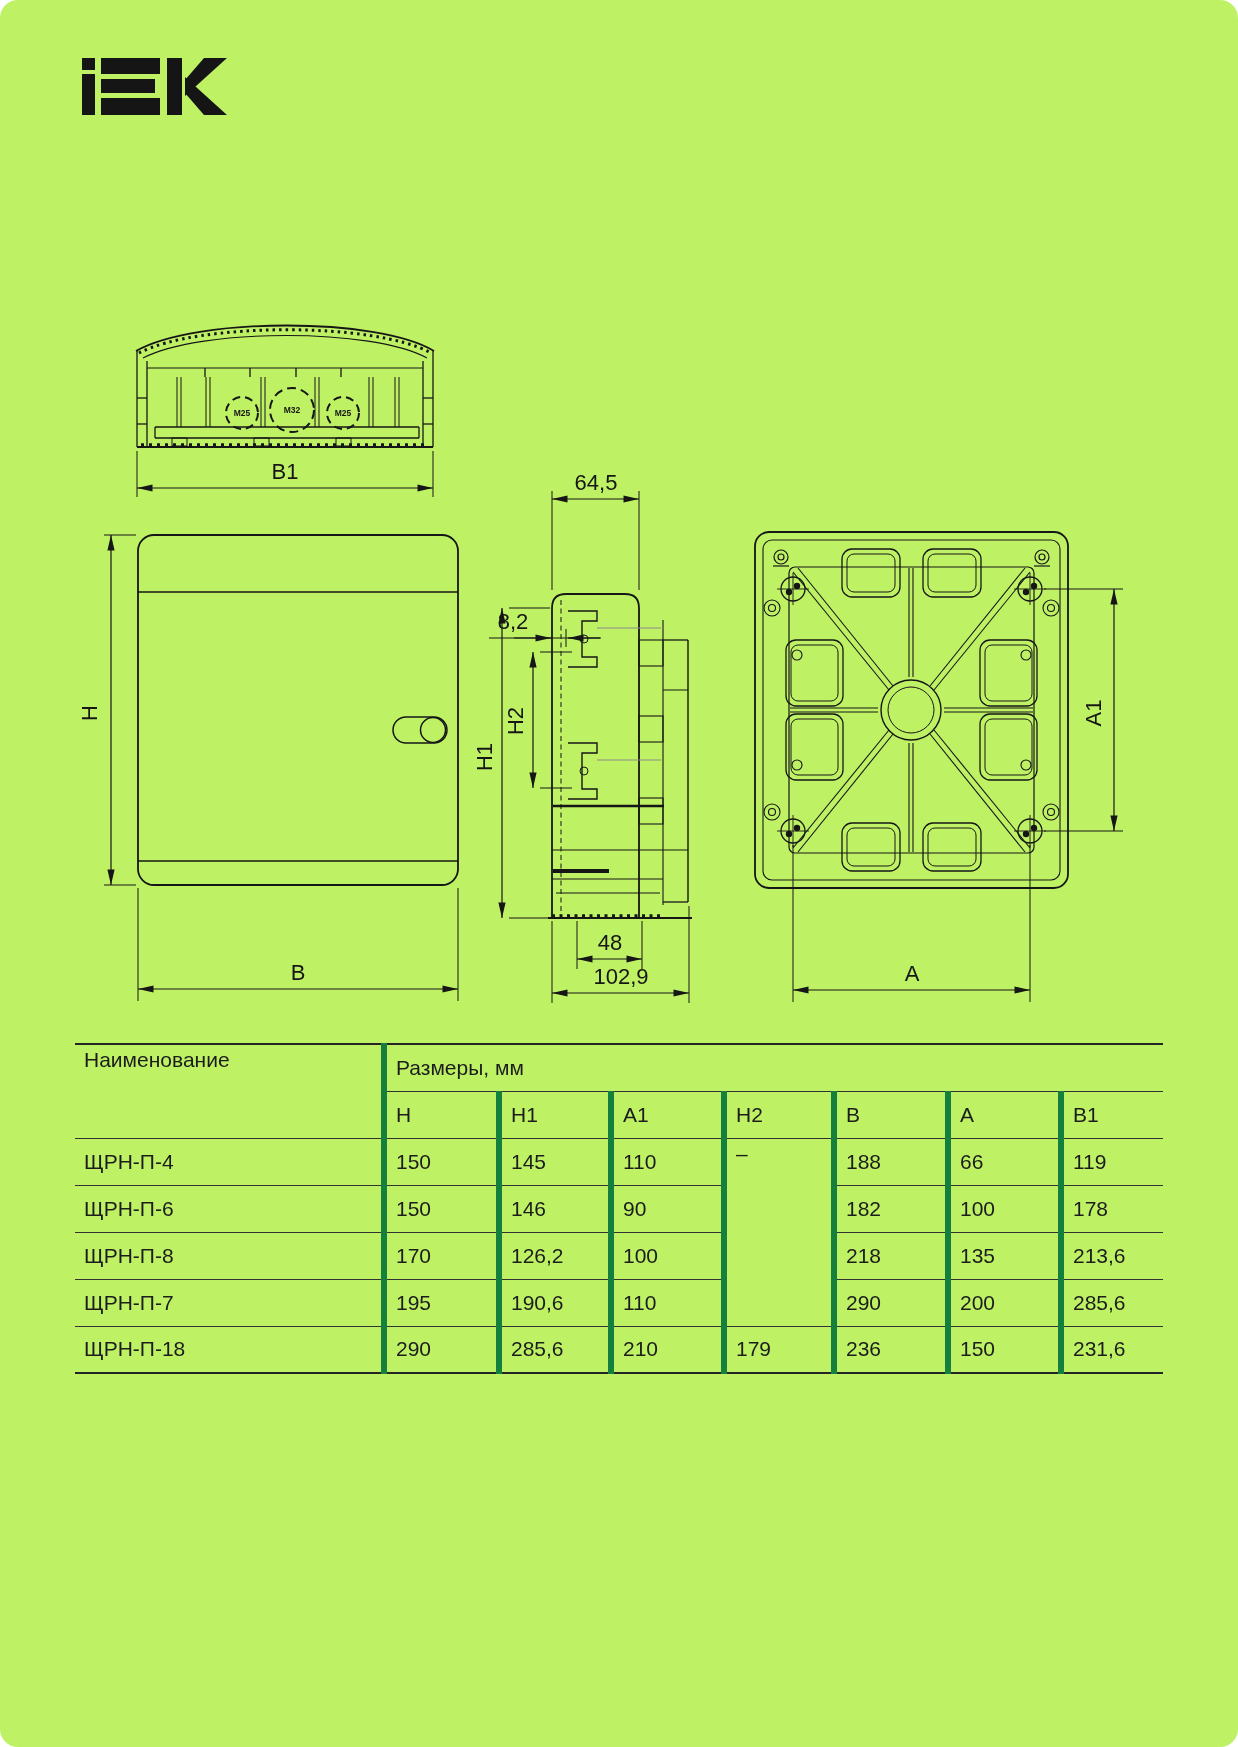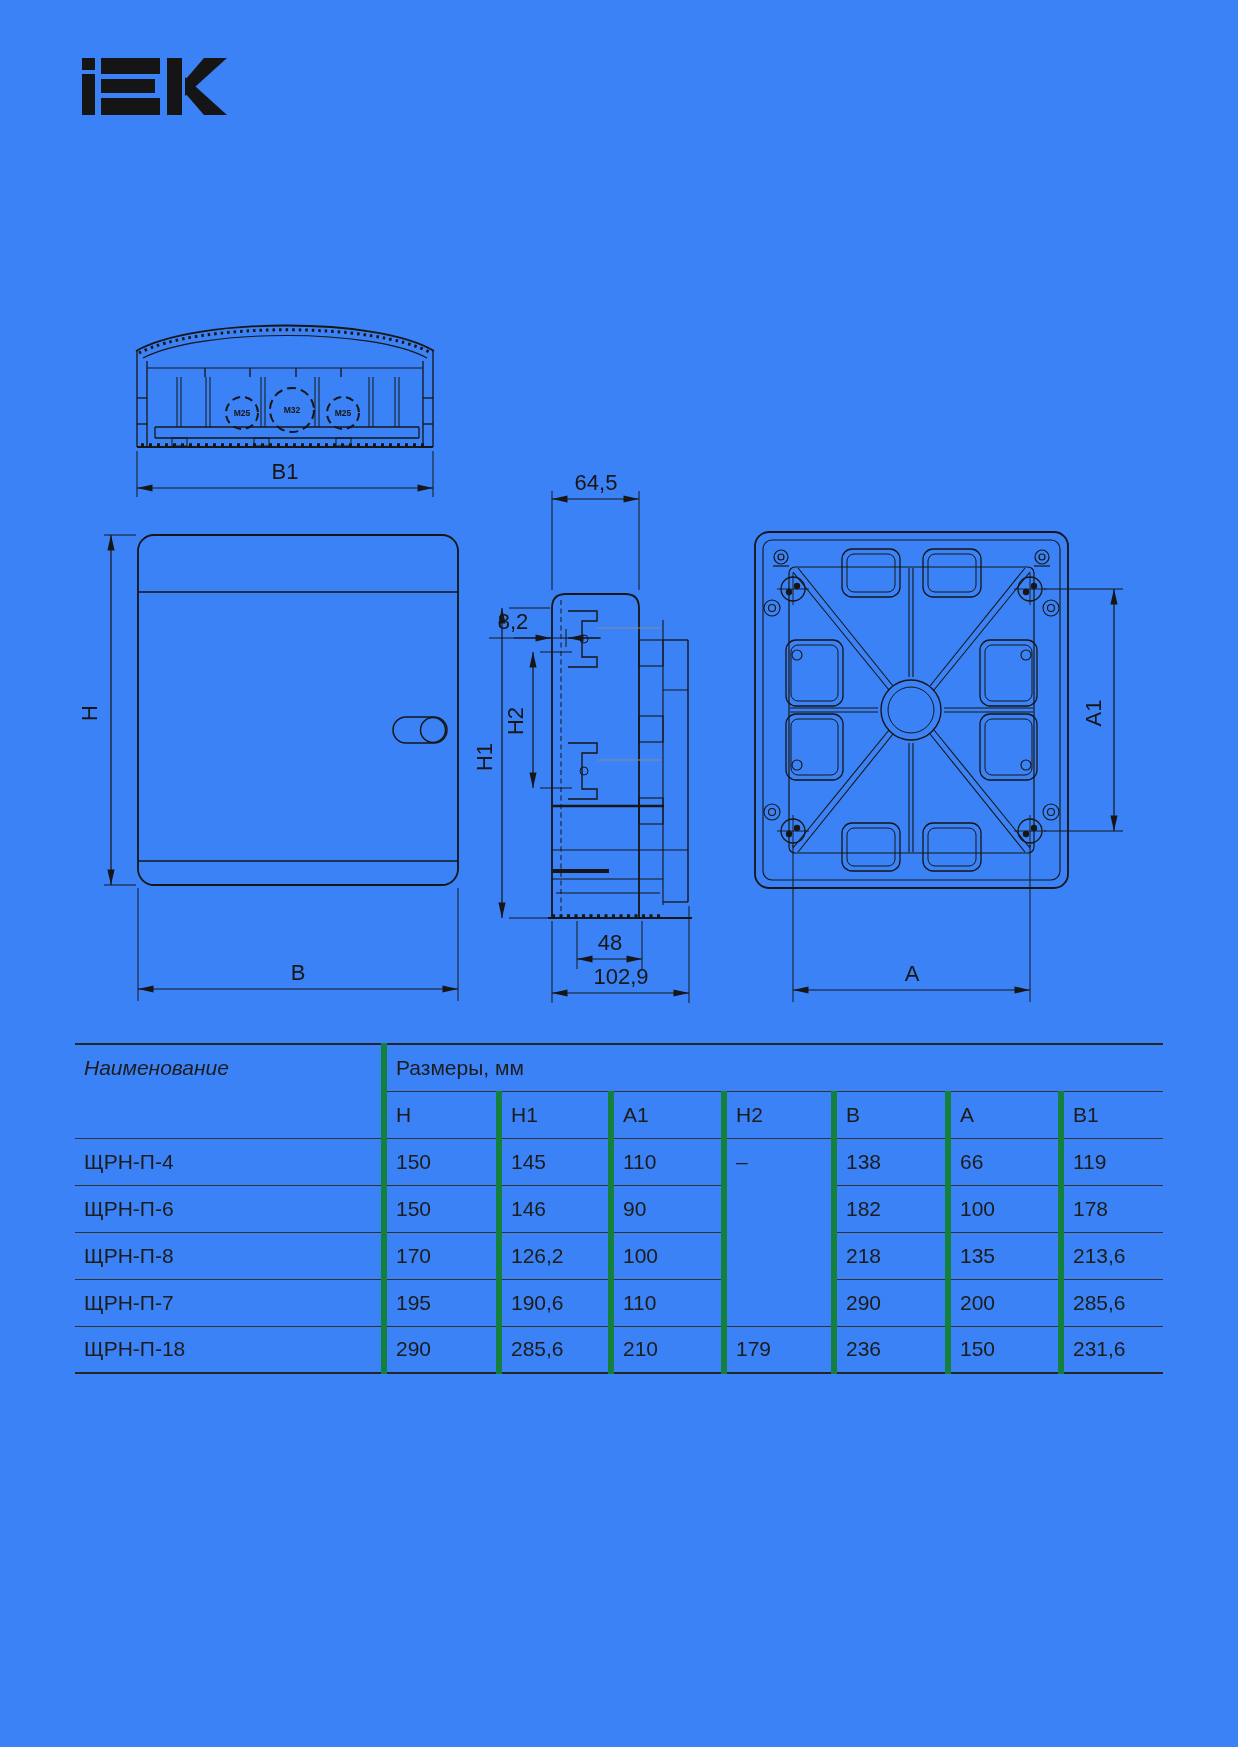--- a/index.html
+++ b/index.html
@@ -1,28 +1,28 @@
 <!DOCTYPE html>
 <html><head>
 <meta charset="utf-8">
 <style>
   * { margin:0; padding:0; box-sizing:border-box; }
   html,body { background:#ffffff; }
   body { width:1238px; height:1747px; position:relative; font-family:"Liberation Sans", sans-serif; color:#1b1b1b; }
-  .page { position:absolute; inset:0; background:#3b82f6; overflow:hidden; }
+  .page { position:absolute; inset:0; background:#bef264; overflow:hidden;border-radius:18px; }
   .logo { position:absolute; left:82px; top:58px; }
   .drawing { position:absolute; left:0; top:0; }
   .dim-text { font-size:22px; fill:#161616; font-family:"Liberation Sans", sans-serif; }
   .knock-text { font-size:8.5px; font-weight:700; fill:#161616; font-family:"Liberation Sans", sans-serif; }
   .dims-table { position:absolute; left:75px; top:1043px; width:1088px; border-collapse:collapse; table-layout:fixed;
                 border-top:2px solid #252525; border-bottom:2px solid #252525; }
   .dims-table th, .dims-table td { font-weight:400; font-size:21px; color:#1c1c1c; text-align:left;
                 height:47px; padding:0 6px 0 9px; border-bottom:1px solid #323232; vertical-align:middle; white-space:nowrap; }
   .dims-table .bl { border-left:6px solid #15803d; }
-  .dims-table .vtop { vertical-align:top; padding-top:11px;font-style:italic; }
+  .dims-table .vtop { vertical-align:top; padding-top:3px; }
   .caption { position:absolute; left:75px; top:1502px; font-size:24px; color:#1a1a1a; }
 </style>
 </head>
 <body>
 
 <div class="page">
 
   <svg class="logo" width="145" height="57" viewBox="0 0 145 57">
     <g fill="#151515">
       <rect x="0" y="0" width="13" height="12"></rect>
@@ -317,21 +317,21 @@
         <th class="bl">B</th>
         <th class="bl">A</th>
         <th class="bl">B1</th>
       </tr>
       <tr>
         <td>ЩРН-П-4</td>
         <td class="bl">150</td>
         <td class="bl">145</td>
         <td class="bl">110</td>
         <td class="bl vtop" rowspan="4">–</td>
-        <td class="bl">138</td>
+        <td class="bl">188</td>
         <td class="bl">66</td>
         <td class="bl">119</td>
       </tr>
       <tr>
         <td>ЩРН-П-6</td>
         <td class="bl">150</td>
         <td class="bl">146</td>
         <td class="bl">90</td>
         <td class="bl">182</td>
         <td class="bl">100</td>

